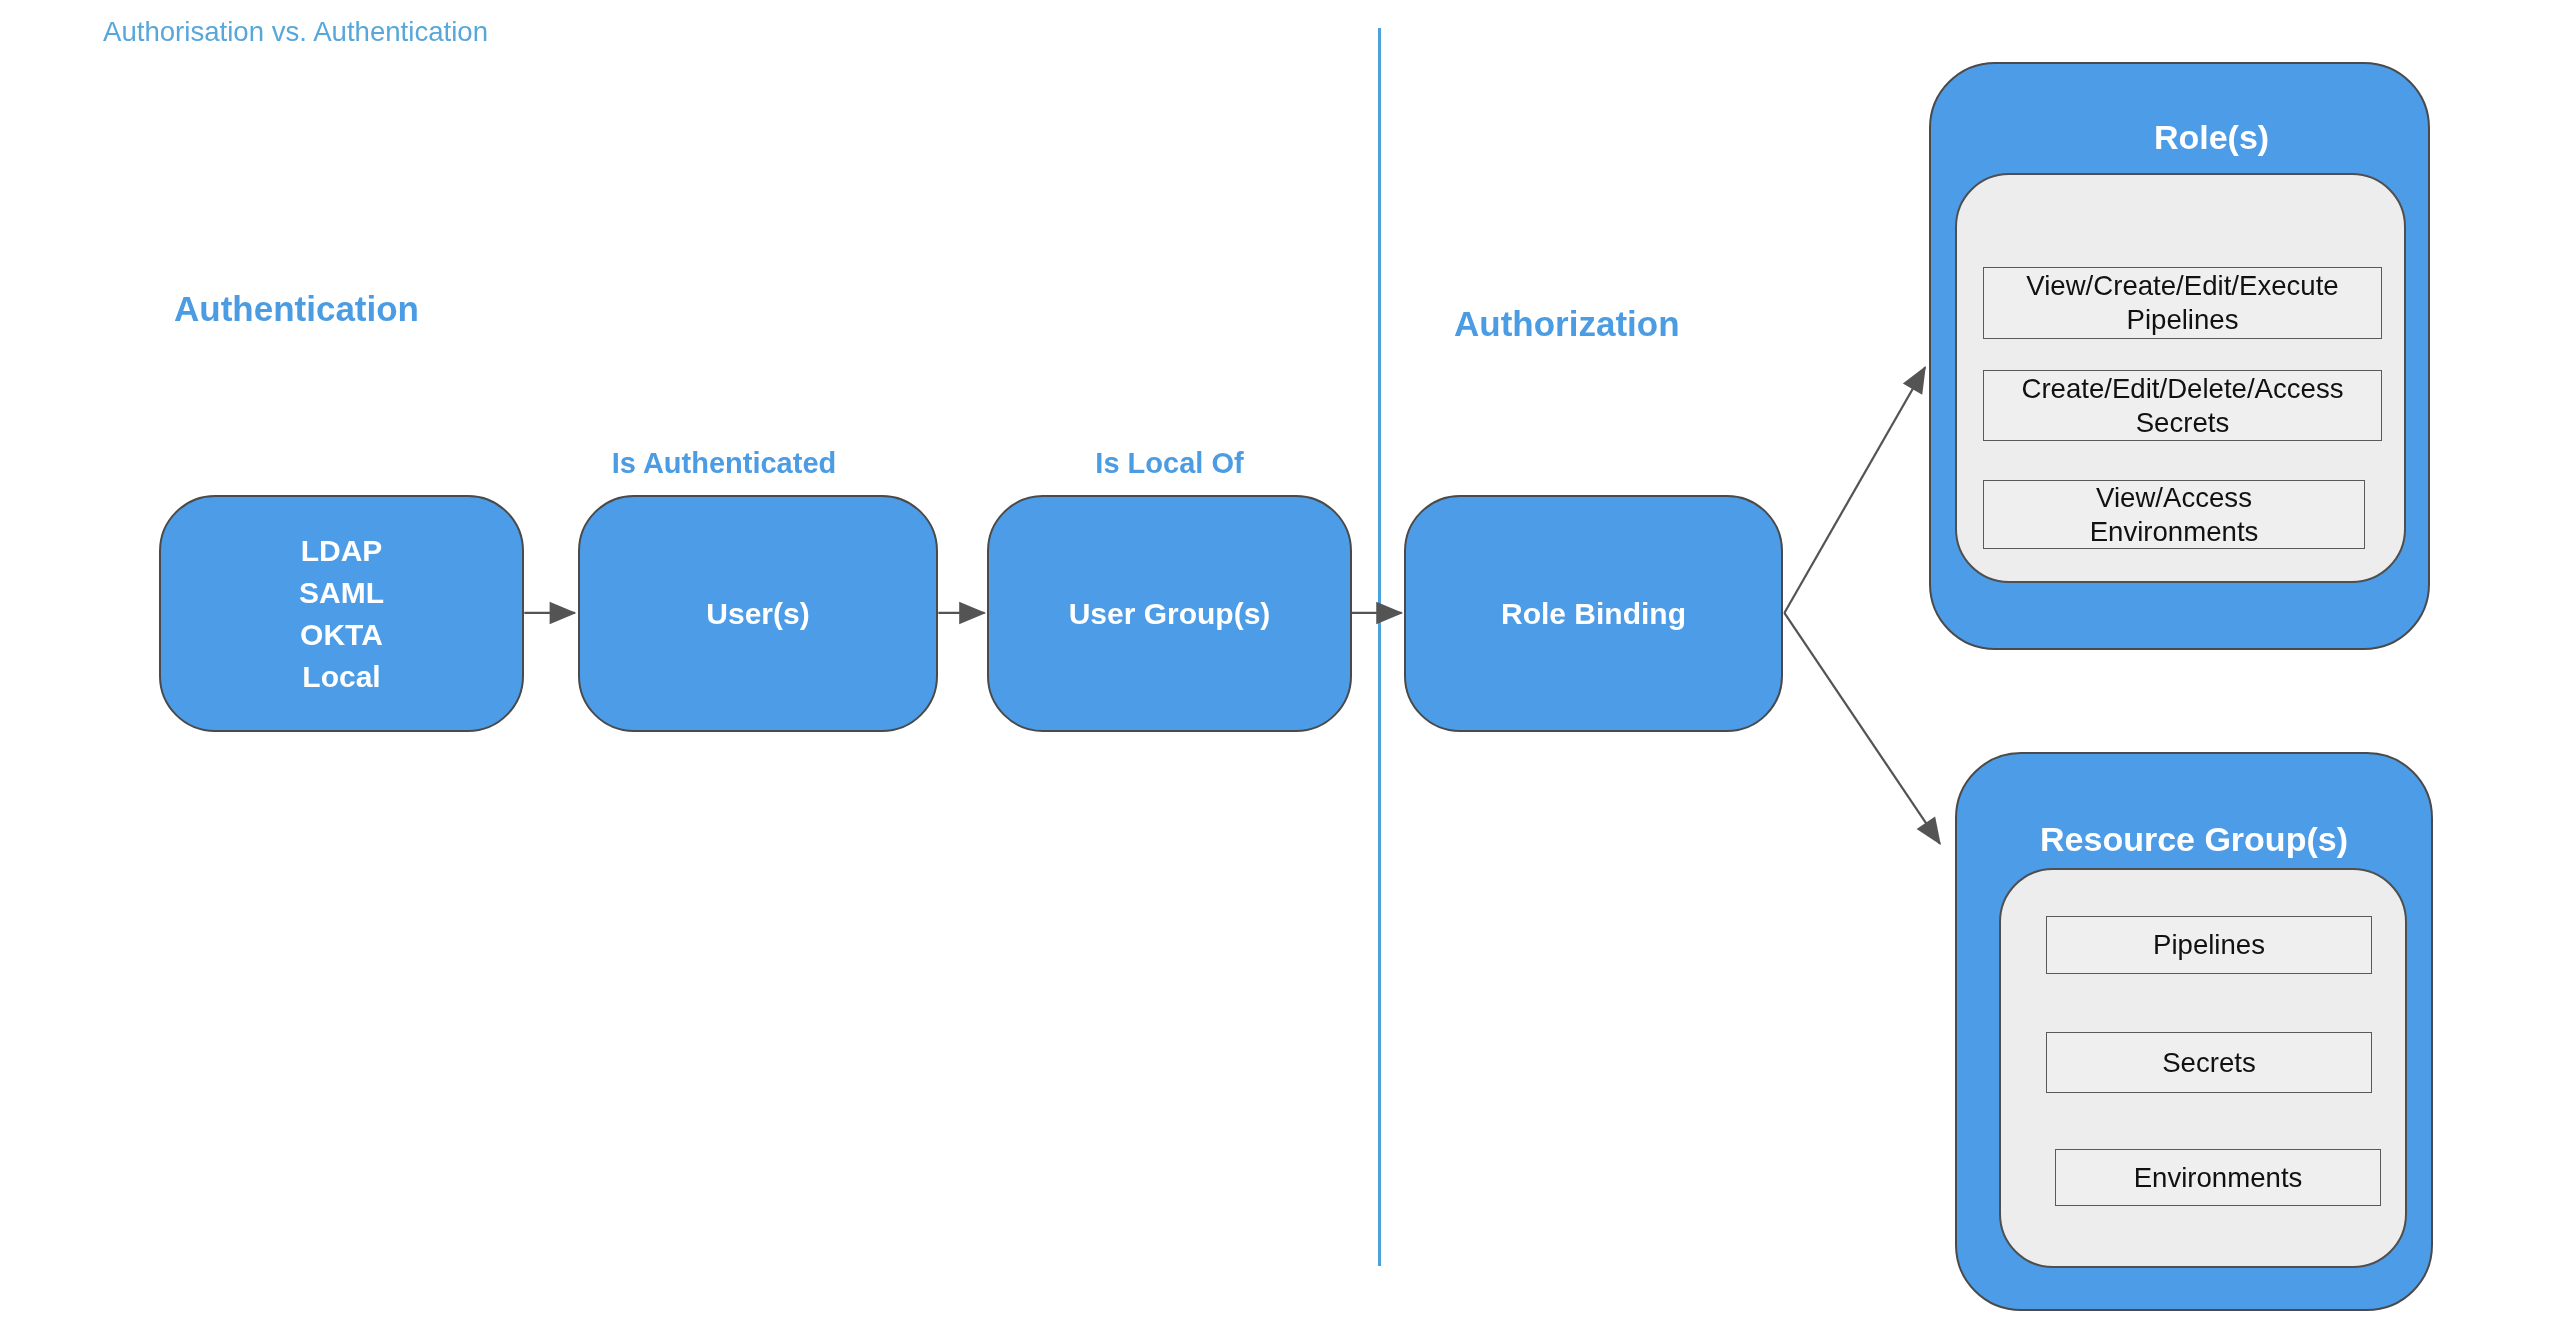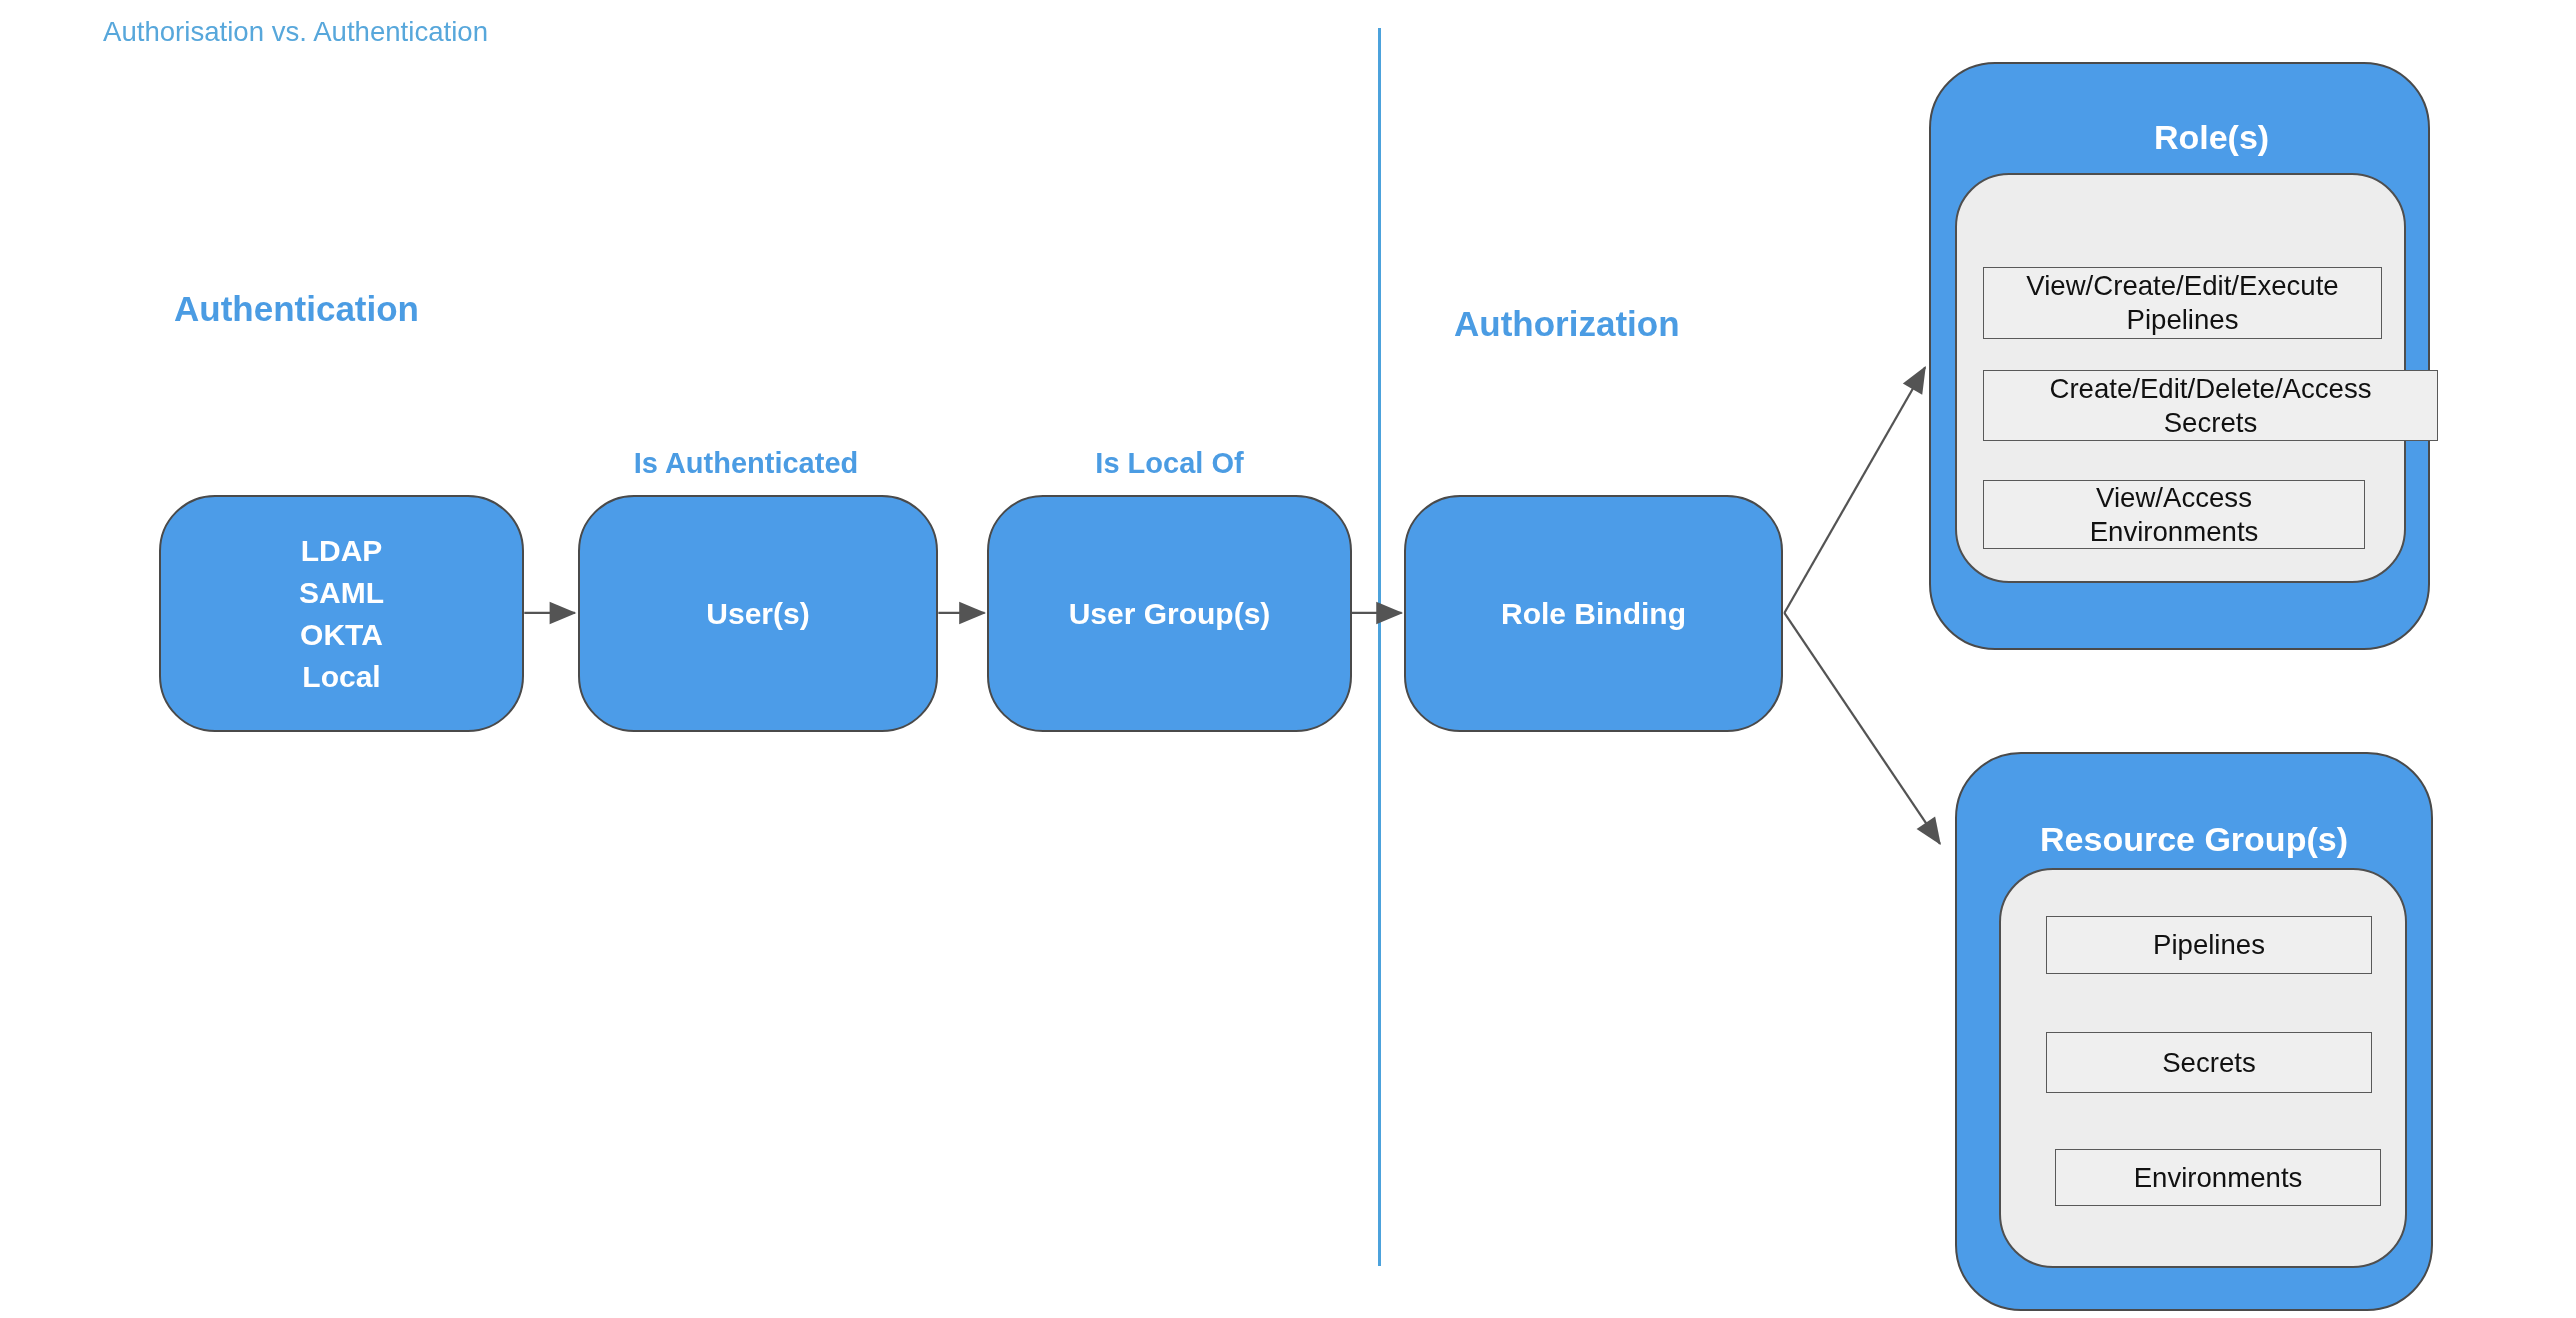--- a/index.html
+++ b/index.html
@@ -52,21 +52,21 @@
   .box-usergroups { left: 987px; width: 365px; }
   .box-rolebinding{ left: 1404px; width: 379px; }
 
   .flow-annotation {
     top: 447px; height: 36px;
     font-size: 29px; font-weight: bold;
     color: #4B9CE3;
     text-align: center;
     white-space: nowrap;
   }
-  .annot-users      { left: 566px;  width: 360px; }
+  .annot-users      { left: 544px;  width: 360px; }
   .annot-usergroups { left: 987px; width: 365px; }
 
   .group-container {
     background: #4C9CE8;
     border: 2.2px solid #4a4a4a;
     border-radius: 66px;
     box-sizing: border-box;
   }
   .group-roles     { left: 1929px; top: 62px;   width: 501px; height: 588px; }
   .group-resources { left: 1955px; top: 752px; width: 478px; height: 559px; }
@@ -107,21 +107,21 @@
     box-sizing: border-box;
     display: flex; align-items: center; justify-content: center;
     text-align: center;
     color: #111111;
     font-size: 27.6px;
     line-height: 34px;
     white-space: pre-line;
   }
   
   .perm-1 { left: 26px; top: 92px; width: 399px; height: 72px; }
-  .perm-2 { left: 26px; top: 195px; width: 455px; height: 71px; }
+  .perm-2 { left: 26px; top: 195px; width: 399px; height: 71px; }
   .perm-3 { left: 26px; top: 305px; width: 382px; height: 69px; }
   
   .res-1 { left: 45px; top: 46px;  width: 326px; height: 58px; }
   .res-2 { left: 45px; top: 162px; width: 326px; height: 61px; }
   .res-3 { left: 54px; top: 279px; width: 326px; height: 57px; }
 
   .arrows-svg { left: 0; top: 0; width: 2576px; height: 1319px; pointer-events: none; }
   .arrows-svg line { stroke: #545454; stroke-width: 3; }
 </style>
 </head>

